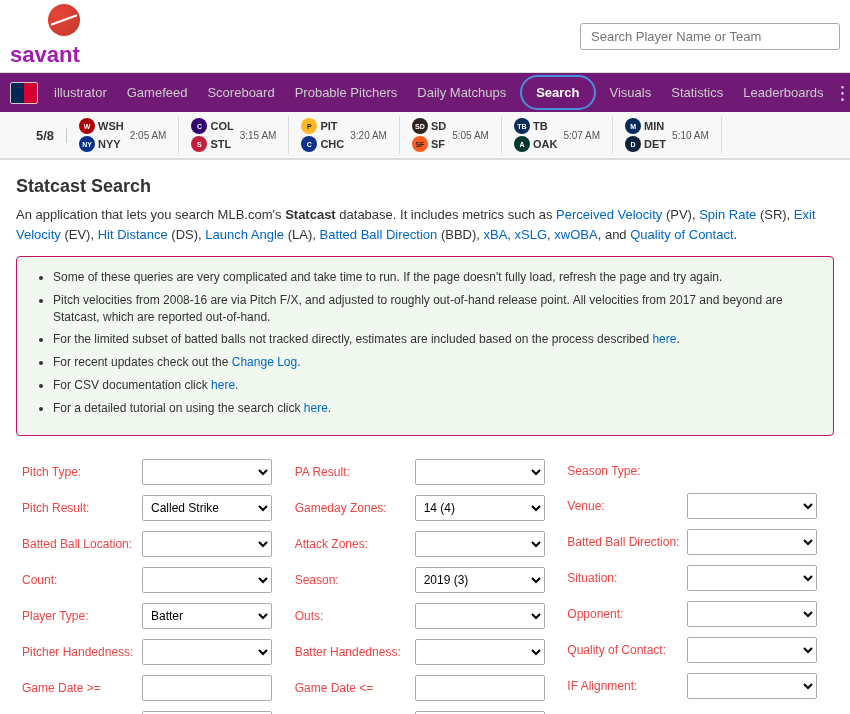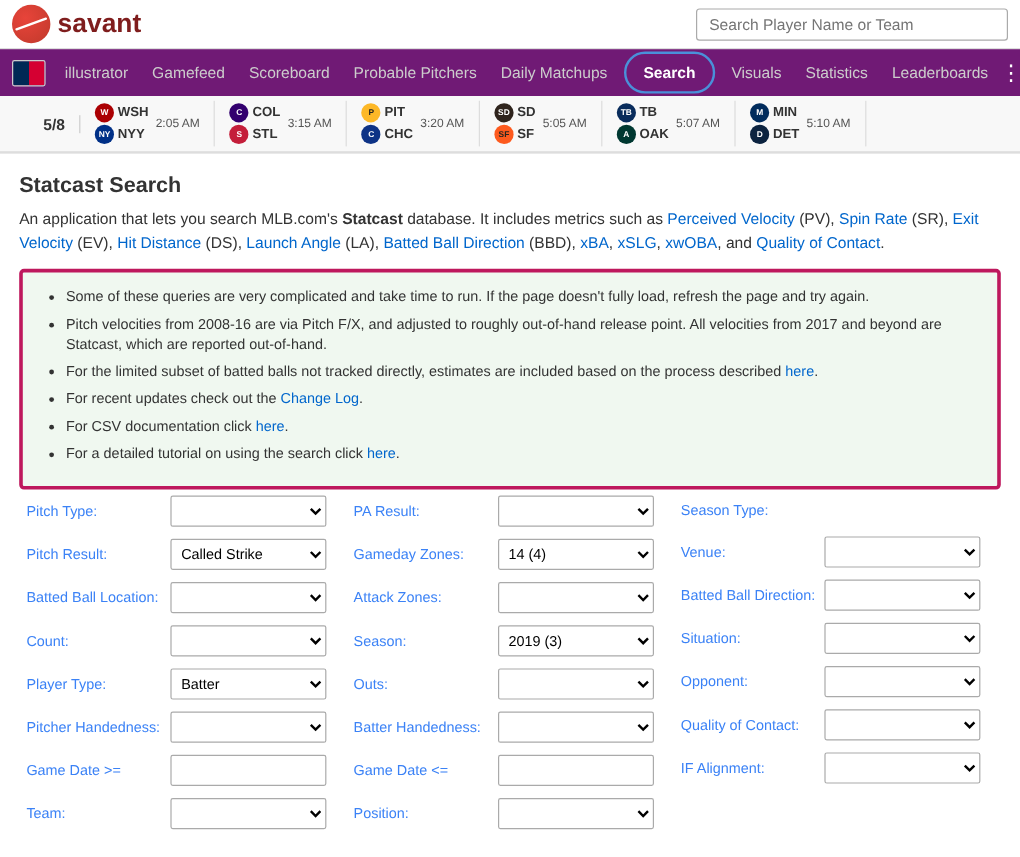--- a/index.html
+++ b/index.html
@@ -1,20 +1,20 @@
 <!DOCTYPE html>
 <html><head>
   <meta charset="utf-8">
   <style>
     * { box-sizing: border-box; margin: 0; padding: 0; }
     body { font-family: Arial, sans-serif; font-size: 13px; background: #fff; width: 850px; }
 
     
     .top-header { display: flex; align-items: center; border-bottom: 1px solid #ddd; padding: 4px 10px; gap: 10px; }
-    .logo-area { display: flex; align-items: center; gap: 6px; font-size: 22px; font-weight: bold; color: #7f1d1d; }
+    .logo-area { display: flex; align-items: flex-end; gap: 6px; font-size: 22px; font-weight: bold; color: #a21caf; flex-direction: column; }
     .logo-ball { width: 32px; height: 32px; border-radius: 50%; background: radial-gradient(circle at 35% 35%, #e8443a, #c0392b); position: relative; display: flex; align-items: center; justify-content: center; }
     .logo-ball::before { content: ''; position: absolute; width: 28px; height: 2px; background: white; border-radius: 2px; transform: rotate(-20deg); }
     .search-bar { margin-left: auto; border: 1px solid #aaa; border-radius: 3px; padding: 5px 10px; width: 260px; font-size: 13px; color: #4c1d95; }
 
     
     .nav-bar { background: #701a75; display: flex; align-items: center; padding: 0 10px; }
     .nav-mlb-logo { width: 36px; height: 28px; display: flex; align-items: center; justify-content: center; margin-right: 6px; }
     .mlb-logo { width: 28px; height: 22px; background: linear-gradient(to right, #002855 50%, #d50032 50%); border-radius: 2px; border: 1px solid #ccc; }
     .nav-item { color: #ccc; padding: 12px 10px; font-size: 13px; cursor: pointer; white-space: nowrap; }
     .nav-item.circled { color: #fff; border: 2px solid #4a90d9; border-radius: 50px; padding: 8px 14px; margin: 2px 4px; font-weight: bold; }
@@ -41,30 +41,30 @@
     .logo-det { background: #0C2340; }
     .game-time { font-size: 10px; color: #555; white-space: nowrap; }
 
     
     .main-content { padding: 16px 16px; }
     .page-title { font-size: 18px; font-weight: bold; color: #333; margin-bottom: 8px; }
     .description { font-size: 13px; color: #333; line-height: 1.5; margin-bottom: 12px; }
     .description a { color: #0066cc; text-decoration: none; }
 
     
-    .info-box { background: #f0f8f0; border: 3px solid #be185d; border-radius: 4px; padding: 12px 16px; }
+    .info-box { background: #f0f8f0; border: 1px solid #be185d; border-radius: 4px; padding: 12px 16px; margin-bottom: 18px; }
     .info-box ul { list-style: disc; padding-left: 20px; }
     .info-box li { font-size: 12px; color: #333; margin-bottom: 6px; line-height: 1.4; }
     .info-box li a { color: #0066cc; text-decoration: none; }
 
     
     .form-section { display: grid; grid-template-columns: 1fr 1fr 1fr; gap: 0; }
     .form-col { display: flex; flex-direction: column; gap: 0; }
     .form-row { display: flex; align-items: center; padding: 5px 6px; min-height: 34px; }
-    .form-label { font-size: 12px; color: #3b82f6; min-width: 120px; flex-shrink: 0; }
+    .form-label { font-size: 12px; color: #ef4444; min-width: 120px; flex-shrink: 0; }
     .form-select { border: 1px solid #aaa; border-radius: 2px; padding: 3px 4px; font-size: 12px; height: 26px; background: #fff; cursor: pointer; }
     .form-select.wide { width: 130px; }
     .form-select.medium { width: 130px; }
     .form-input { border: 1px solid #aaa; border-radius: 2px; padding: 3px 6px; font-size: 12px; height: 26px; width: 130px; }
   </style>
 </head>
 <body>
 
 <div class="top-header">
   <div class="logo-area">

